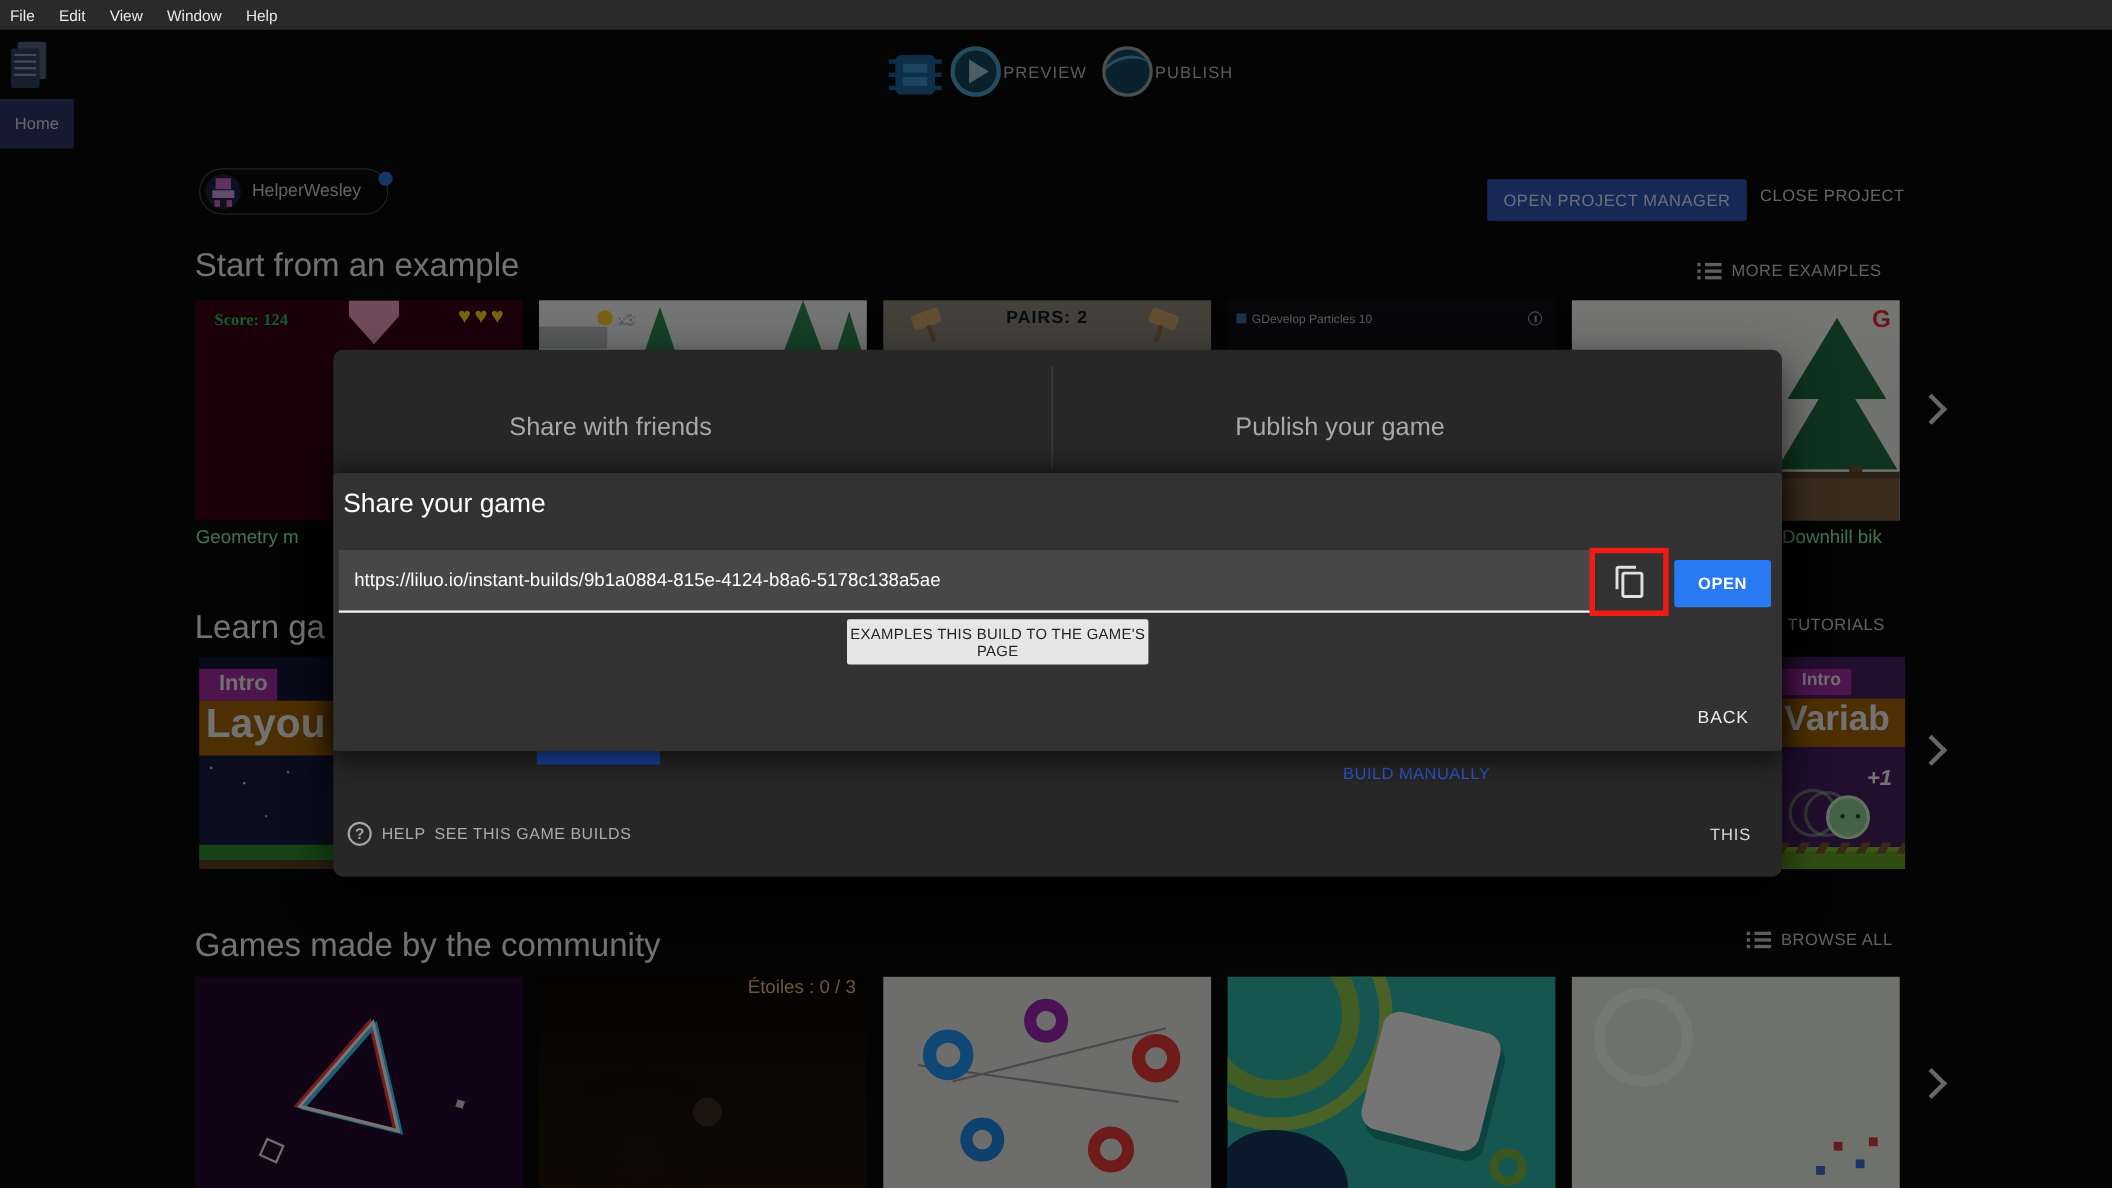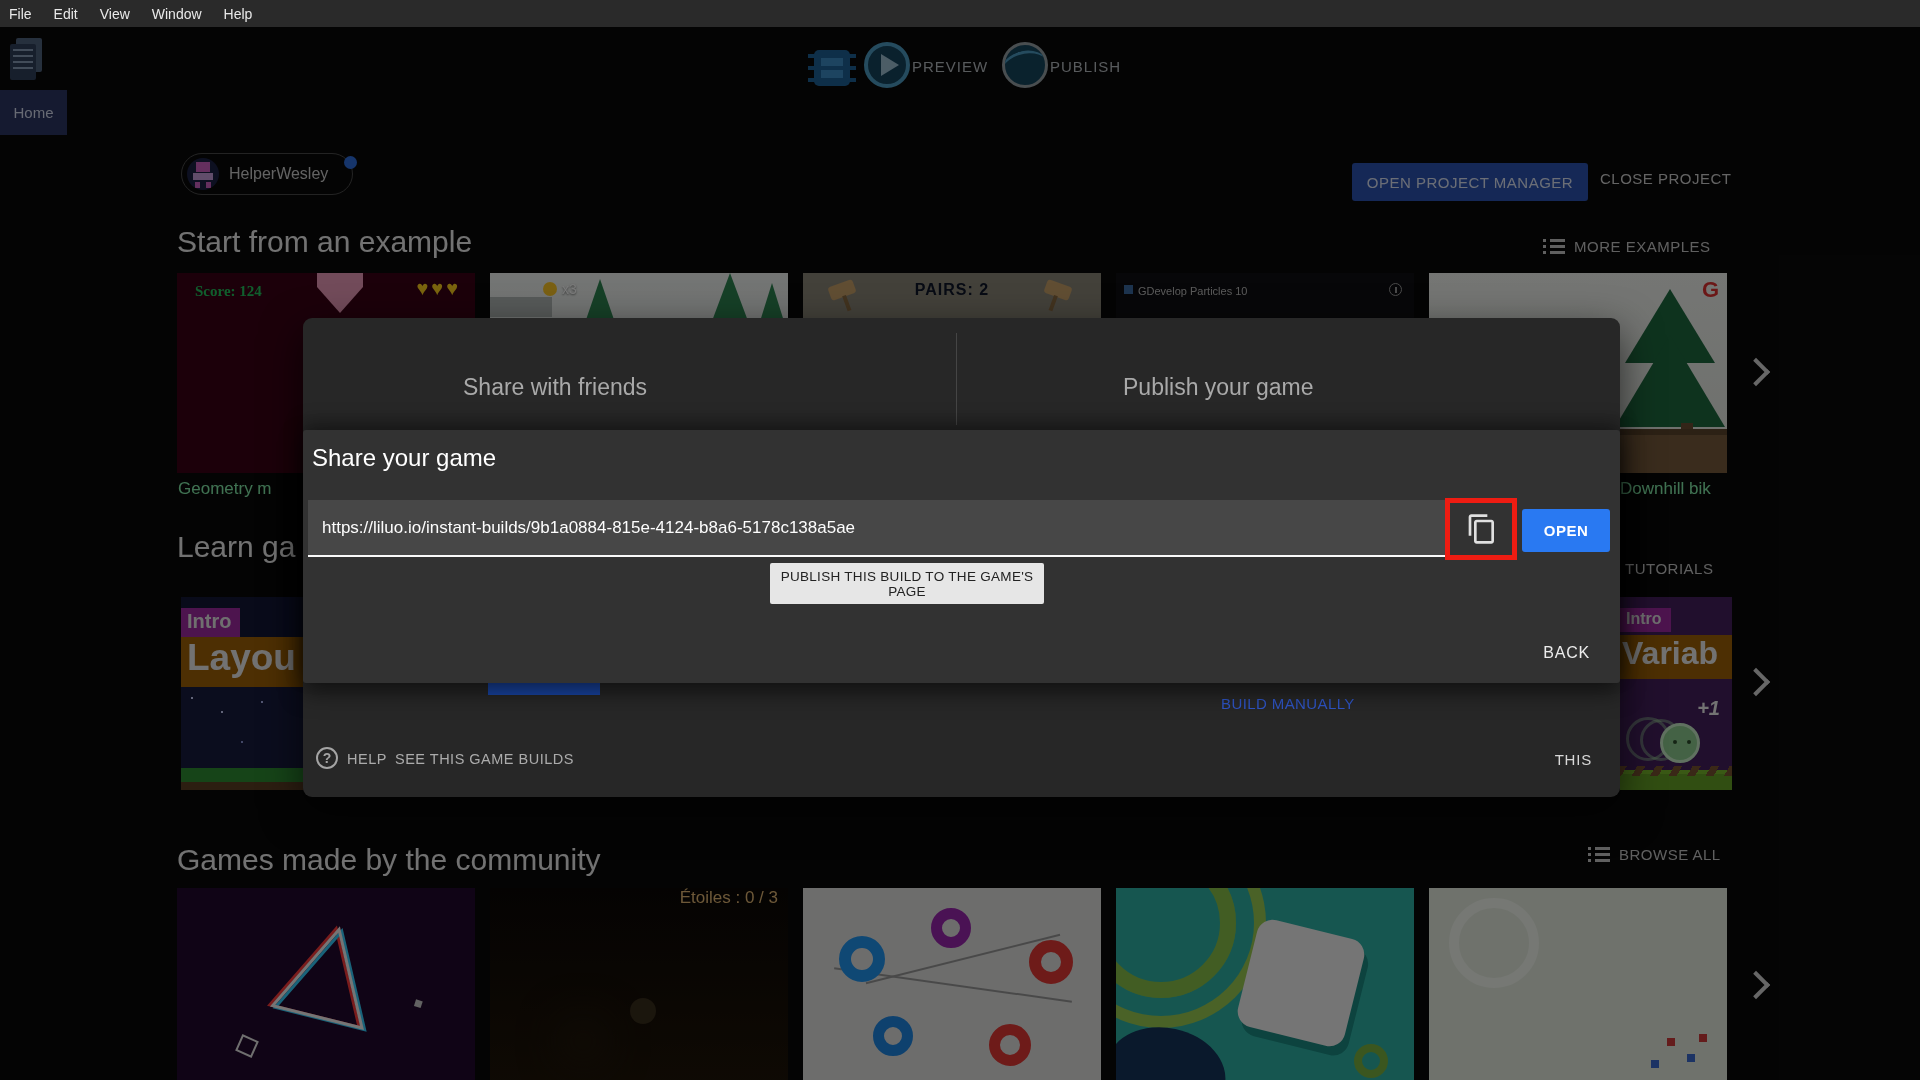--- a/index.html
+++ b/index.html
@@ -89,21 +89,21 @@
   .t4 .info::after { content:""; position:absolute; left:4.5px; top:3px; width:2px; height:6px; background:#9a9a9a; }
   .t5 { background:linear-gradient(#f4f6f2,#e6eae3); }
   .t5 .tree { position:absolute; background:#1f6b40; clip-path:polygon(50% 0,100% 100%,0 100%); }
   .t5 .trunk { position:absolute; left:252px; top:150px; width:12px; height:18px; background:#6b4f33; }
   .t5 .ground { position:absolute; left:0; bottom:0; width:100%; height:44px; background:#7a5d3e;
                 border-top:6px solid #5d452c; }
   .t5 .g { position:absolute; right:8px; top:4px; color:#e03030; font-weight:bold; font-size:22px; }
 
   
   .learn-card { position:absolute; overflow:hidden; cursor:pointer; }
-  .tag { position:absolute; left:0; top:11px; background:#a12ba3; color:#e8e8e8; font-weight:bold; padding:2px 9px 4px 6px; }
+  .tag { position:absolute; left:0; top:11px; background:#a12ba3; color:#e8e8e8; font-weight:bold; padding:2px 9px 4px 18px; }
   .strip { position:absolute; left:0; right:0; background:#a16207; color:#efefef; font-weight:bold; white-space:nowrap; }
   .lc-left { background:#141838; }
   .lc-left .sky { position:absolute; left:0; top:90px; right:0; bottom:0; background:#171c3f; }
   .lc-left .stars { position:absolute; left:10px; top:100px; width:2px; height:2px; background:#cfd4ff;
                     box-shadow:30px 14px 0 #cfd4ff, 70px 4px 0 #aeb6f0, 120px 24px 0 #cfd4ff, 160px 10px 0 #aeb6f0, 50px 44px 0 #8d97d8; }
   .lc-left .grass { position:absolute; left:0; bottom:8px; width:100%; height:14px; background:#2f8f33; }
   .lc-left .dirt { position:absolute; left:0; bottom:0; width:100%; height:8px; background:#5d4024; }
   .lc-right { background:#45205e; }
   .lc-right .plus { position:absolute; right:12px; top:100px; color:#f0f0f0; font-style:italic; font-weight:bold; font-size:20px; }
   .lc-right .ring { position:absolute; border:3px solid #9fd6a0; border-radius:50%; opacity:.45; }
@@ -251,21 +251,21 @@
     <div class="tree" style="left:196px; top:16px; width:90px; height:74px;"></div>
     <div class="tree" style="left:186px; top:62px; width:110px; height:92px;"></div>
     <div class="trunk"></div>
     <div class="ground"></div>
     <span class="g">G</span>
   </div>
   <div class="cap" style="left:178px; top:479px; width:125px;">Geometry m</div>
   <div class="cap" style="left:1620px; top:479px; width:118px;">Downhill bik</div>
   <div class="chev" style="left:1746px; top:362px;"></div>
 
-  <div class="h-section" style="left:177px; top:530px; width:126px; overflow:hidden;">Learn ga</div>
+  <div class="h-section" style="left:177px; top:554px; width:126px; overflow:hidden;">Learn ga</div>
   <div class="right-link" style="left:1594px; top:560px;">
     <span class="list-ico">
         <i class="li-1"></i>
         <b class="li-1"></b>
         <i class="li-2"></i>
         <b class="li-2"></b>
         <i class="li-3"></i>
         <b class="li-3"></b>
       </span>
     <span>TUTORIALS</span>
@@ -358,20 +358,20 @@
 
     <div class="dialog-inner">
       <div class="share-title">Share your game</div>
       <input class="url-field" readonly="" value="https://liluo.io/instant-builds/9b1a0884-815e-4124-b8a6-5178c138a5ae" style="">
       <button class="copy-btn">
         <svg width="32" height="34" viewBox="0 0 24 24">
           <path fill="#e0e0e0" d="M16 1H4c-1.1 0-2 .9-2 2v14h2V3h12V1zm3 4H8c-1.1 0-2 .9-2 2v14c0 1.1.9 2 2 2h11c1.1 0 2-.9 2-2V7c0-1.1-.9-2-2-2zm0 16H8V7h11v14z"></path>
         </svg>
       </button>
       <button class="open-btn">OPEN</button>
-      <button class="pub-build-btn">PUBLISH THIS BUILD TO THE GAME'S PAGE</button>
+      <button class="pub-build-btn">EXAMPLES THIS BUILD TO THE GAME'S PAGE</button>
       <button class="back-btn">BACK</button>
     </div>
   </div>
 
   <div class="annot-red"></div>
 
 </div>
 
 </body></html>

